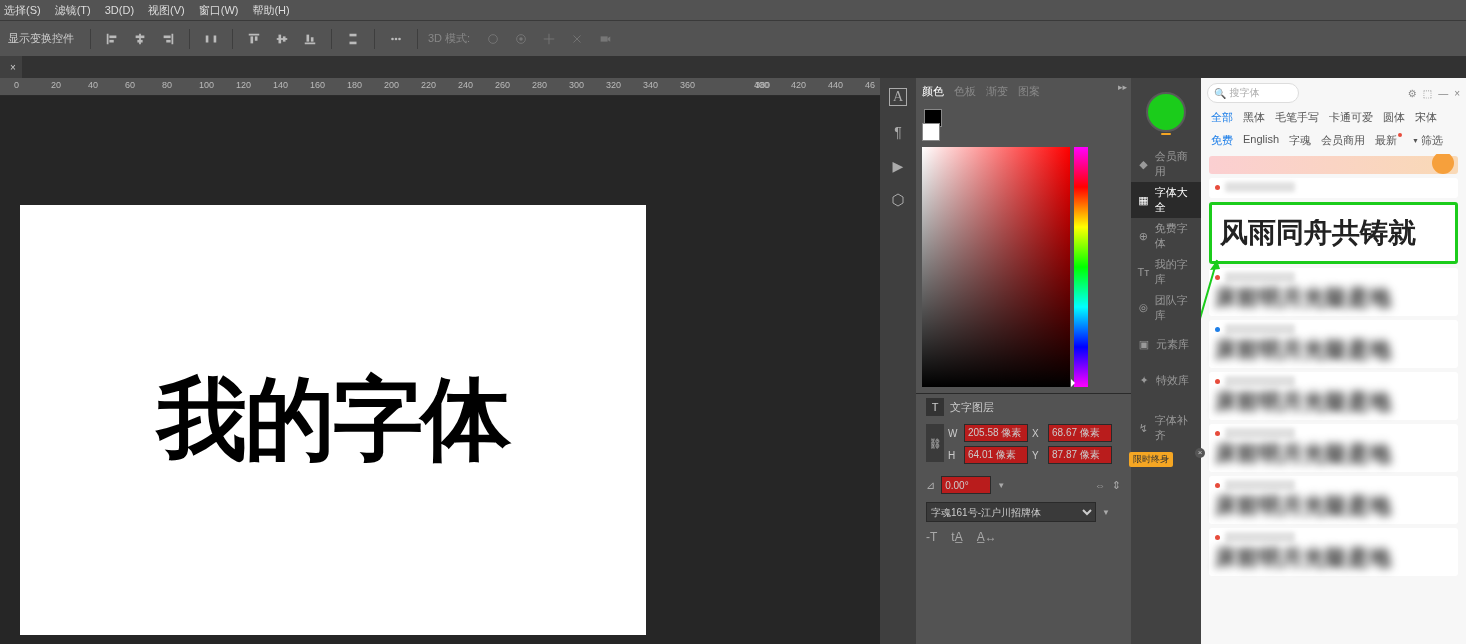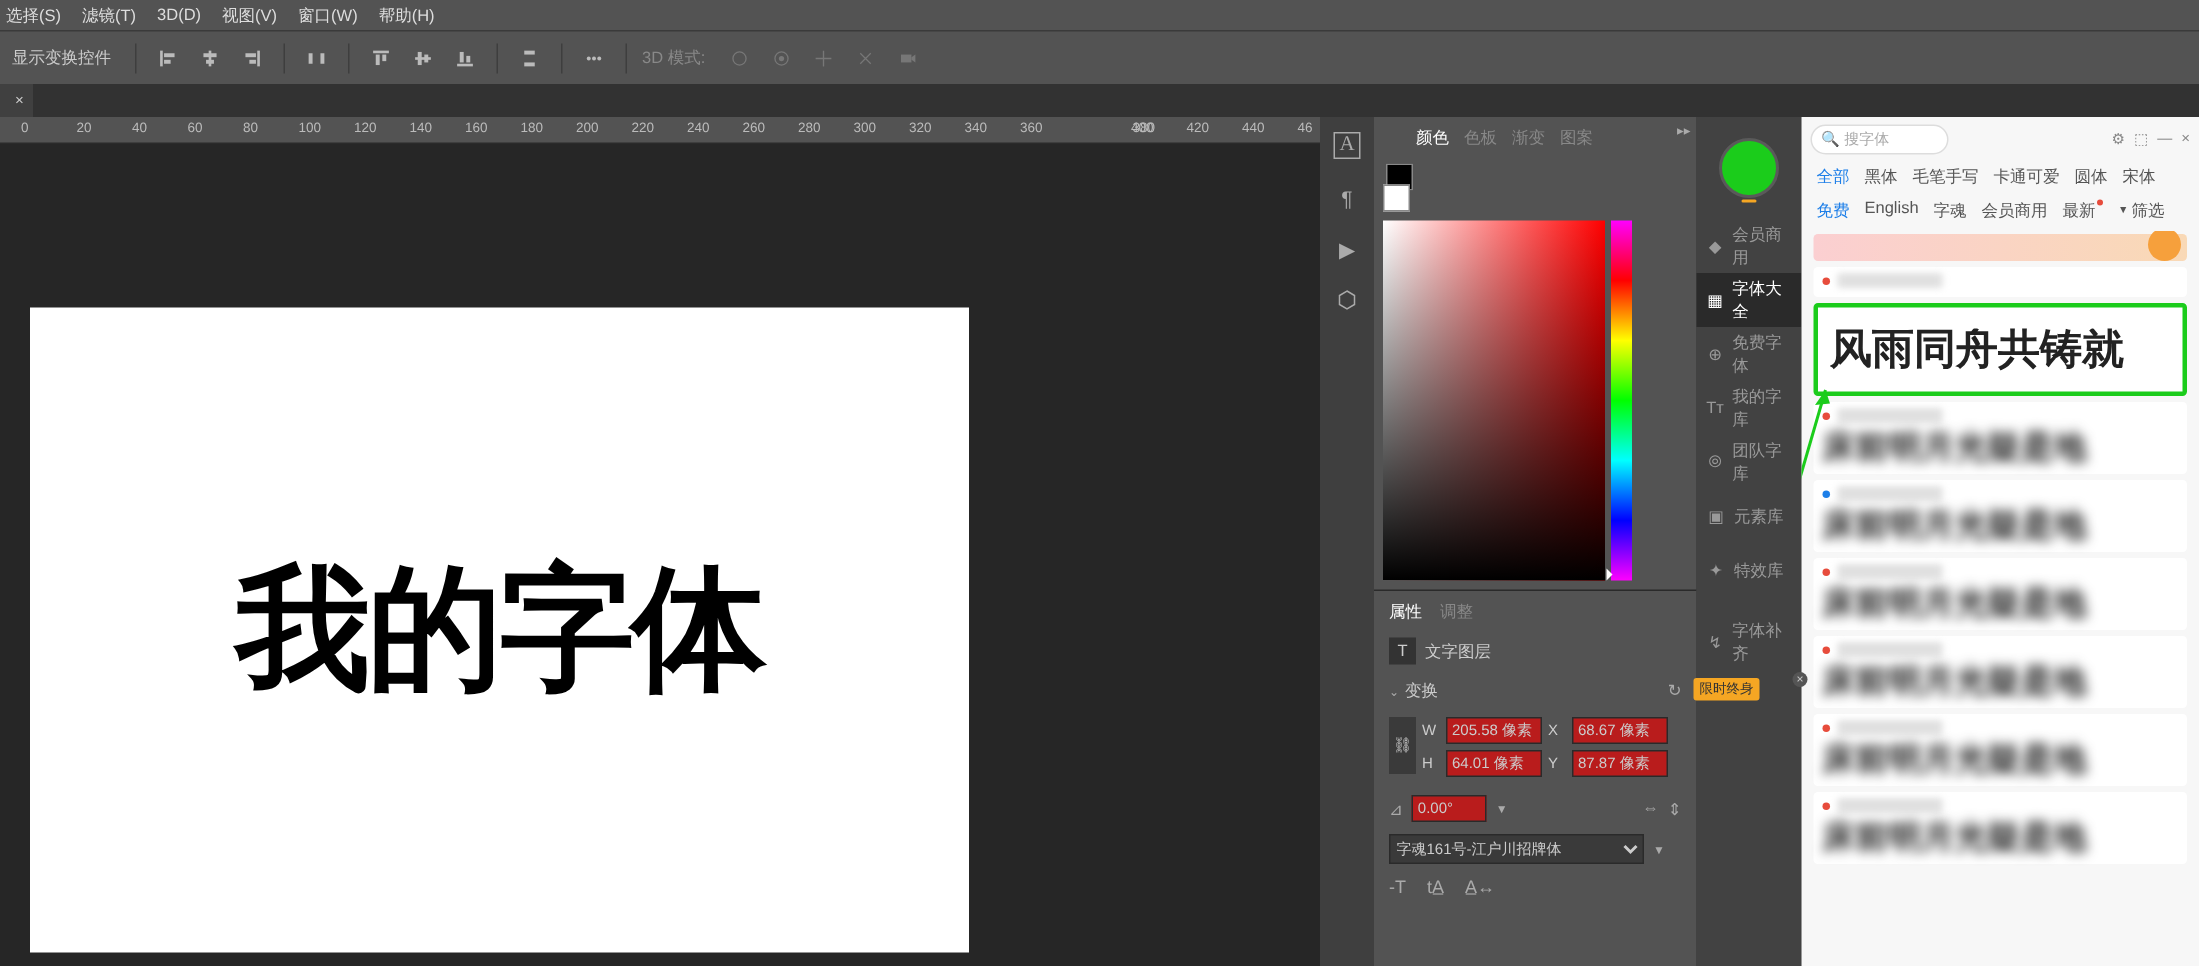--- a/index.html
+++ b/index.html
@@ -31,21 +31,21 @@
     .canvas-wrap { position: absolute; top: 18px; left: 0; right: 0; bottom: 0; display: flex; align-items: center; }
     .canvas { width: 626px; height: 430px; background: #fff; margin-left: 20px; margin-top: 100px; display: flex; align-items: center; justify-content: center; }
     .canvas-text { font-size: 90px; font-weight: 900; color: #000; font-family: "SimHei", sans-serif; letter-spacing: -2px; }
     
     
     .panels { width: 251px; background: #535353; display: flex; }
     .panel-strip { width: 36px; background: #3f3f3f; display: flex; flex-direction: column; align-items: center; padding-top: 10px; gap: 18px; color: #aaa; font-size: 14px; }
     .panel-strip .pitem { cursor: pointer; }
     .panel-body { flex: 1; display: flex; flex-direction: column; }
     .collapse-arrows { position: absolute; right: 4px; top: 4px; font-size: 9px; color: #aaa; }
-    .color-tabs { display: flex; gap: 10px; padding: 6px 28px; font-size: 11px; }
+    .color-tabs { display: flex; gap: 10px; padding: 6px 6px; font-size: 11px; }
     .color-tabs .active { color: #fff; }
     .color-tabs span { color: #888; cursor: pointer; }
     .swatch-fg { width: 18px; height: 18px; background: #000; border: 1px solid #888; }
     .swatch-bg { width: 18px; height: 18px; background: #fff; border: 1px solid #888; margin-top: 6px; margin-left: -10px; }
     .color-picker { padding: 6px; display: flex; gap: 4px; }
     .picker-square { width: 148px; height: 240px; background: linear-gradient(to bottom, transparent, black), linear-gradient(to right, white, red); }
     .hue-bar { width: 14px; height: 240px; background: linear-gradient(to bottom, #ff00ff, #ff0000, #ffff00, #00ff00, #00ffff, #0000ff, #ff00ff); position: relative; }
     .hue-slider { position: absolute; bottom: 0; left: -3px; width: 0; height: 0; border-top: 4px solid transparent; border-bottom: 4px solid transparent; border-left: 4px solid #fff; }
     
     .props-panel { border-top: 1px solid #2a2a2a; }
@@ -279,31 +279,23 @@
         </div>
       </div>
       <div class="color-picker">
         <div class="picker-square"></div>
         <div class="hue-bar">
             <div class="hue-slider"></div>
           </div>
       </div>
 
       <div class="props-panel">
-        <div class="props-tabs">
-          <span class="active">属性</span>
-          <span>调整</span>
-        </div>
         <div class="props-row">
           <div class="typeicon">T</div>
           <span>文字图层</span>
-        </div>
-        <div class="section-hdr">
-          <span><span class="chev">⌄</span><span>变换</span></span>
-          <span style="color:#aaa">↻</span>
         </div>
         <div class="transform-grid">
           <div style="display:flex;gap:4px">
             <div class="link-icon">⛓</div>
             <div>
               <div class="transform-row">
                 <span class="lbl">W</span>
                 <input class="num-input" value="205.58 像素" style="">
                 <span class="lbl">X</span>
                 <input class="num-input" value="68.67 像素" style="">

